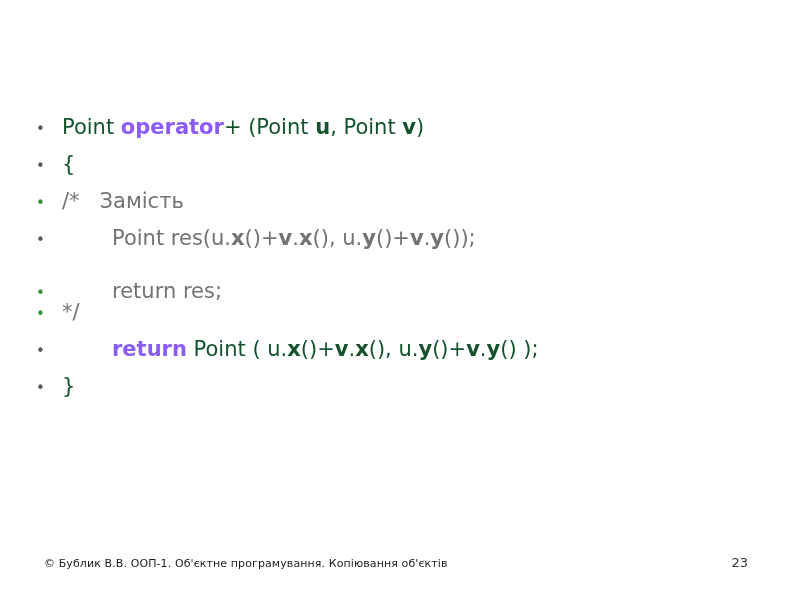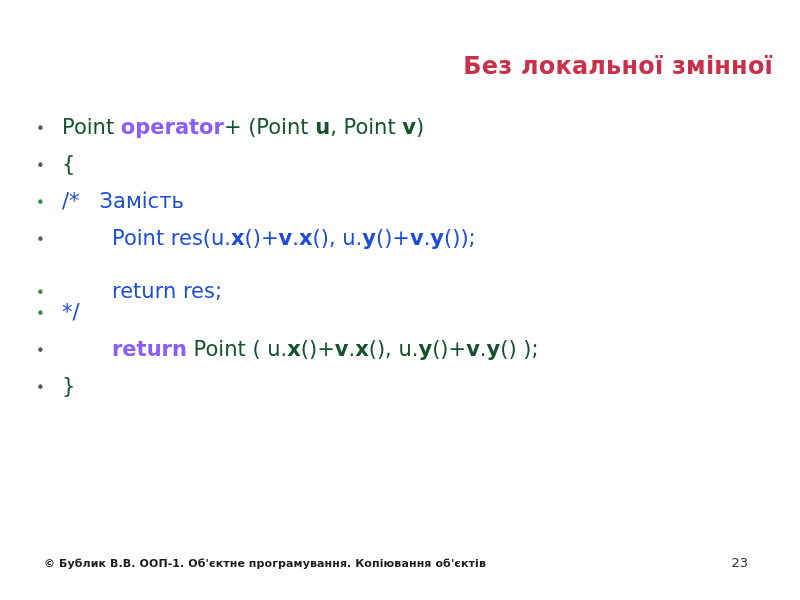--- a/index.html
+++ b/index.html
@@ -66,50 +66,49 @@
   .bullet.gray  { color: #5A5A5A; }
   .bullet.green { color: #33913C; }
 
   .line-text {
     flex: 1 1 auto;
     white-space: pre;
   }
 
   
   .tok-gray  { color: #14532d; }
-  .tok-green { color: #1d4ed8; text-align: right; }
+  .tok-green { color: #737373; text-align: right; }
   .tok-blue  { color: #8b5cf6; font-weight: bold; margin-top: 11px; }
   .tok-bold  { font-weight: bold; }
 
   
   .footer {
     position: absolute;
     left: 44px;
     bottom: 30px;
     font-size: 11px;
-    font-weight: bold;
+    font-weight: normal;
     color: #1c1c1c;
     letter-spacing: 0.1px;
     white-space: nowrap;
   }
   .page-number {
     position: absolute;
     right: 52px;
     bottom: 30px;
     font-size: 13px;
     color: #333333;
     margin-top: 48px;
   }
 </style>
 </head>
 <body>
 
 <div class="slide">
 
-  <div class="slide-title">Без локальної змінної</div>
 
   <ul class="body-list">
       <li class="code-line"><span class="bullet gray">•</span><span class="line-text"><span class="tok-gray">Point </span><span class="tok-blue">operator</span><span class="tok-gray">+ (Point </span><span class="tok-gray tok-bold">u</span><span class="tok-gray">, Point </span><span class="tok-gray tok-bold">v</span><span class="tok-gray">)</span></span></li>
       <li class="code-line"><span class="bullet gray">•</span><span class="line-text"><span class="tok-gray">{</span></span></li>
       <li class="code-line"><span class="bullet green">•</span><span class="line-text"><span class="tok-green">/*   Замість</span></span></li>
       <li class="code-line"><span class="bullet gray">•</span><span class="line-text" style="padding-left: 50px;"><span class="tok-green">Point res(u.</span><span class="tok-green tok-bold">x</span><span class="tok-green">()+</span><span class="tok-green tok-bold">v</span><span class="tok-green">.</span><span class="tok-green tok-bold">x</span><span class="tok-green">(), u.</span><span class="tok-green tok-bold">y</span><span class="tok-green">()+</span><span class="tok-green tok-bold">v</span><span class="tok-green">.</span><span class="tok-green tok-bold">y</span><span class="tok-green">());</span></span></li>
       <li class="code-line"><span class="bullet green">•</span><span class="line-text" style="padding-left: 50px; margin-top: 16px;"><span class="tok-green">return res;</span></span></li>
       <li class="code-line"><span class="bullet green">•</span><span class="line-text"><span class="tok-green">*/</span></span></li>
       <li class="code-line"><span class="bullet gray">•</span><span class="line-text" style="padding-left: 50px;"><span class="tok-blue">return</span><span class="tok-gray"> Point ( u.</span><span class="tok-gray tok-bold">x</span><span class="tok-gray">()+</span><span class="tok-gray tok-bold">v</span><span class="tok-gray">.</span><span class="tok-gray tok-bold">x</span><span class="tok-gray">(), u.</span><span class="tok-gray tok-bold">y</span><span class="tok-gray">()+</span><span class="tok-gray tok-bold">v</span><span class="tok-gray">.</span><span class="tok-gray tok-bold">y</span><span class="tok-gray">() );</span></span></li>
       <li class="code-line"><span class="bullet gray">•</span><span class="line-text"><span class="tok-gray">}</span></span></li>

